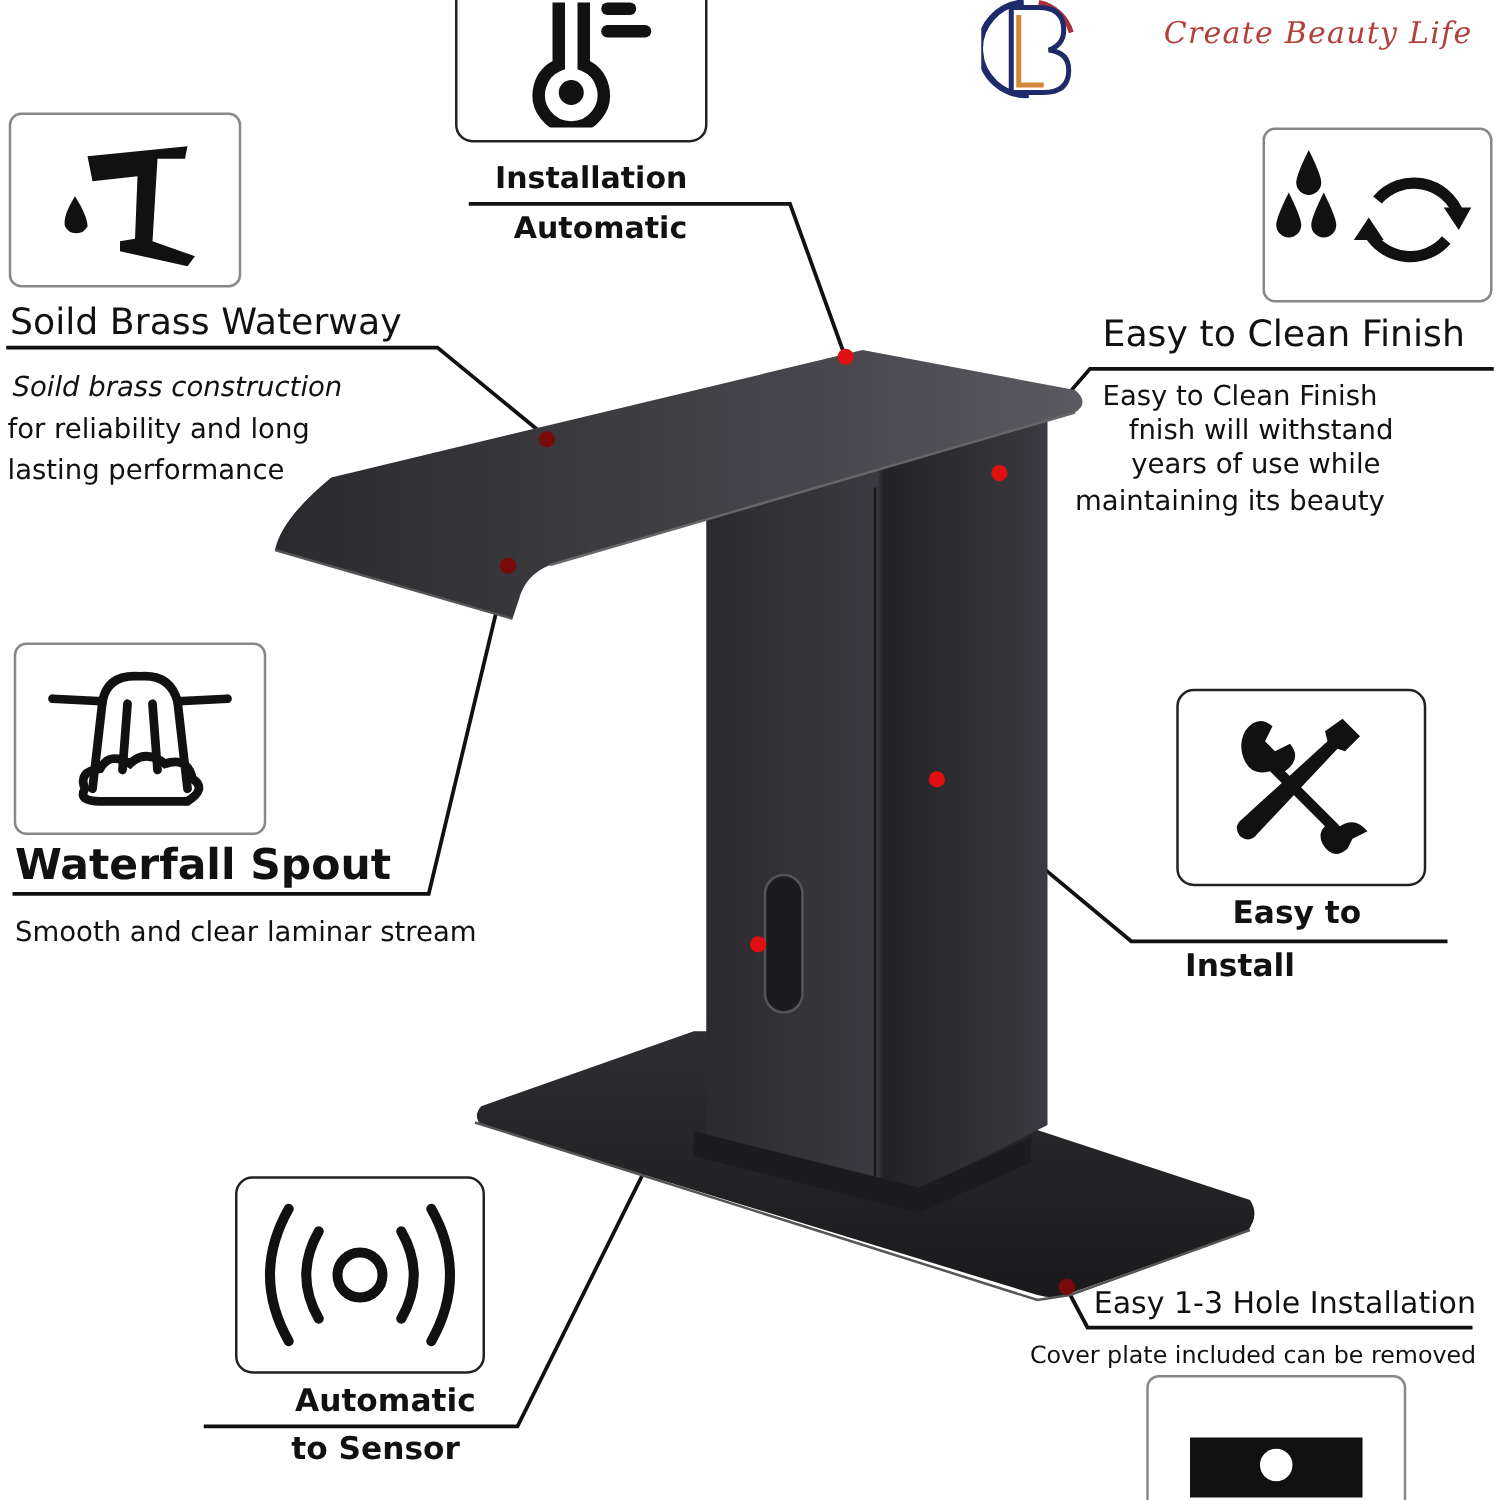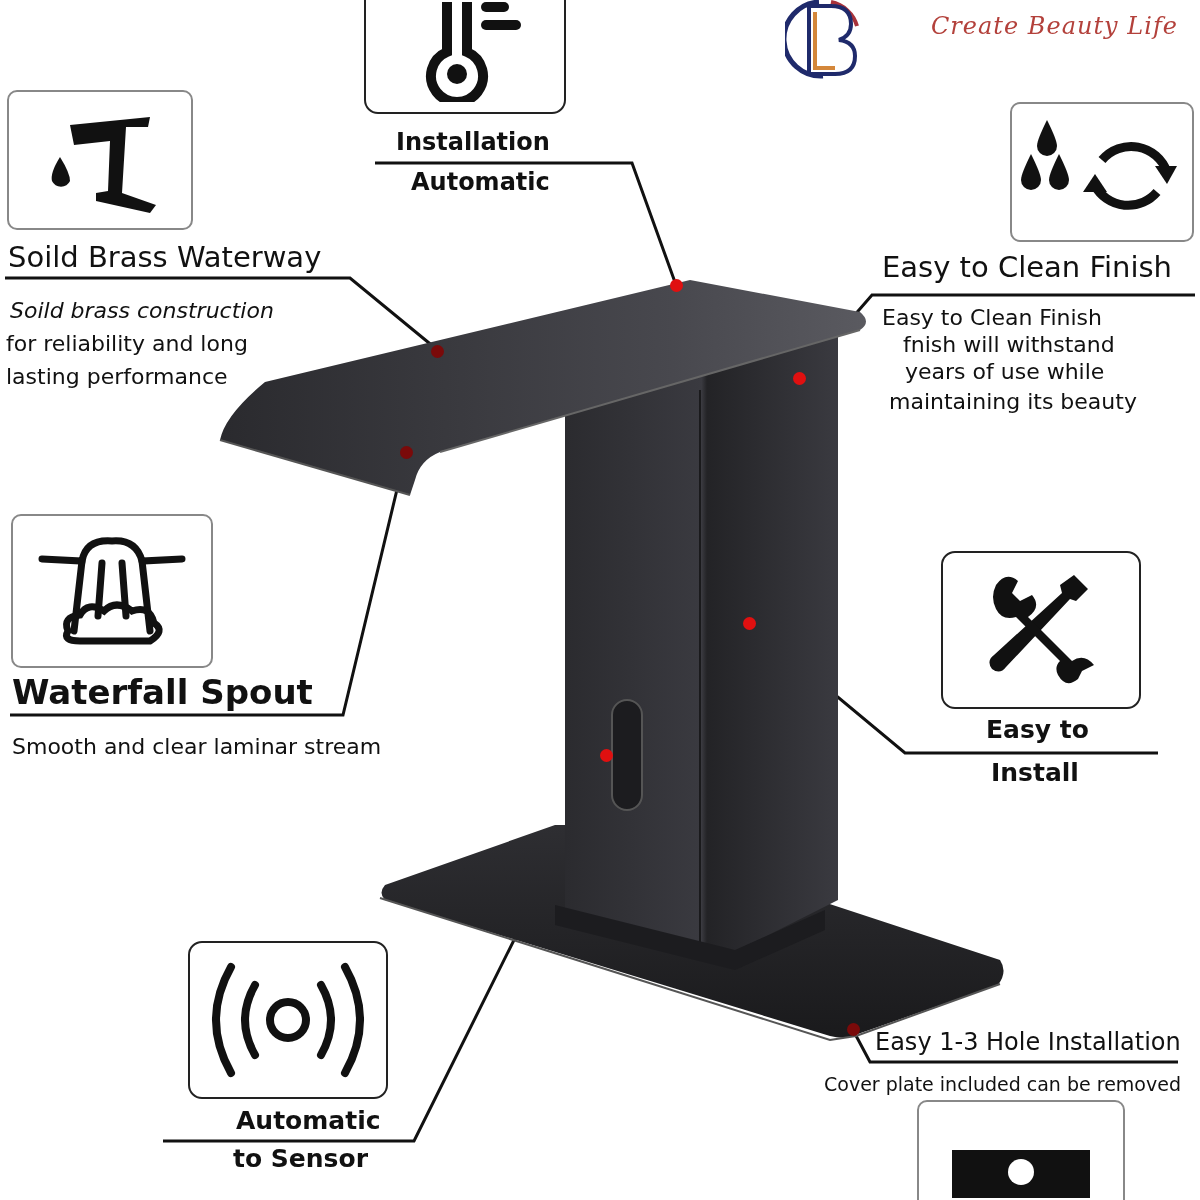--- a/index.html
+++ b/index.html
@@ -117,21 +117,21 @@
     <path d="M85 48 A38 38 0 0 1 150 60" fill="none" stroke="#111" stroke-width="9"></path>
     <path d="M140 80 A38 38 0 0 1 78 74" fill="none" stroke="#111" stroke-width="9"></path>
     <path d="M138 54 L160 54 L150 72 Z" fill="#111"></path>
     <path d="M66 80 L90 80 L78 62 Z" fill="#111"></path>
   </svg>
 </div>
 <div class="title" style="left:882px;top:250px;font-size:29px;">Easy to Clean Finish</div>
 <div class="desc" style="left:882px;top:302px;">Easy to Clean Finish</div>
 <div class="desc" style="left:882px;top:329px;margin-left:21px;">fnish will withstand</div>
 <div class="desc" style="left:882px;top:356px;margin-left:23px;">years of use while</div>
-<div class="desc" style="left:889px;top:386px;">maintaining its beauty</div>
+<div class="desc" style="left:860px;top:386px;">maintaining its beauty</div>
 
 <div class="iconbox grey" style="left:11px;top:514px;width:202px;height:154px;">
   <svg width="160" height="120" viewBox="0 0 160 120">
     <g fill="none" stroke="#111" stroke-width="7" stroke-linecap="round">
       <path d="M10 28 L50 30 Q54 8 80 10 Q104 8 110 30 L150 28"></path>
       <path d="M50 30 L42 100"></path>
       <path d="M110 30 L118 100"></path>
       <path d="M70 32 L66 85"></path>
       <path d="M90 32 L94 85"></path>
       <path d="M36 100 Q30 86 48 84 Q56 70 72 80 Q84 68 100 80 Q118 74 122 92 Q134 100 118 110 L48 110 Q30 110 36 100 Z"></path>
@@ -143,21 +143,21 @@
 
 <div class="iconbox" style="left:941px;top:551px;width:200px;height:158px;">
   <svg width="130" height="130" viewBox="0 0 130 130">
     <g fill="#111">
       <path d="M98 10 L112 24 L100 36 L94 34 L30 102 Q24 110 16 104 Q10 96 18 90 L86 28 L84 20 Z"></path>
       <path d="M20 20 Q30 6 42 16 L36 28 L44 36 L56 30 Q66 42 52 52 L96 96 Q108 88 118 100 L106 106 L102 114 Q90 124 82 110 Q78 102 84 96 L40 52 Q26 56 20 44 Q14 32 20 20 Z"></path>
     </g>
   </svg>
 </div>
 <div class="title bold" style="left:986px;top:715px;font-size:25px;">Easy to</div>
-<div class="title bold" style="left:991px;top:758px;font-size:25px;">Install</div>
+<div class="title bold" style="left:948px;top:758px;font-size:25px;">Install</div>
 
 <div class="iconbox" style="left:188px;top:941px;width:200px;height:158px;">
   <svg width="170" height="130" viewBox="0 0 170 130">
     <g fill="none" stroke="#111" stroke-width="8" stroke-linecap="round">
       <circle cx="85" cy="65" r="18"></circle>
       <path d="M52 30 Q32 65 52 100"></path>
       <path d="M118 30 Q138 65 118 100"></path>
       <path d="M28 12 Q-2 65 28 118"></path>
       <path d="M142 12 Q172 65 142 118"></path>
     </g>

